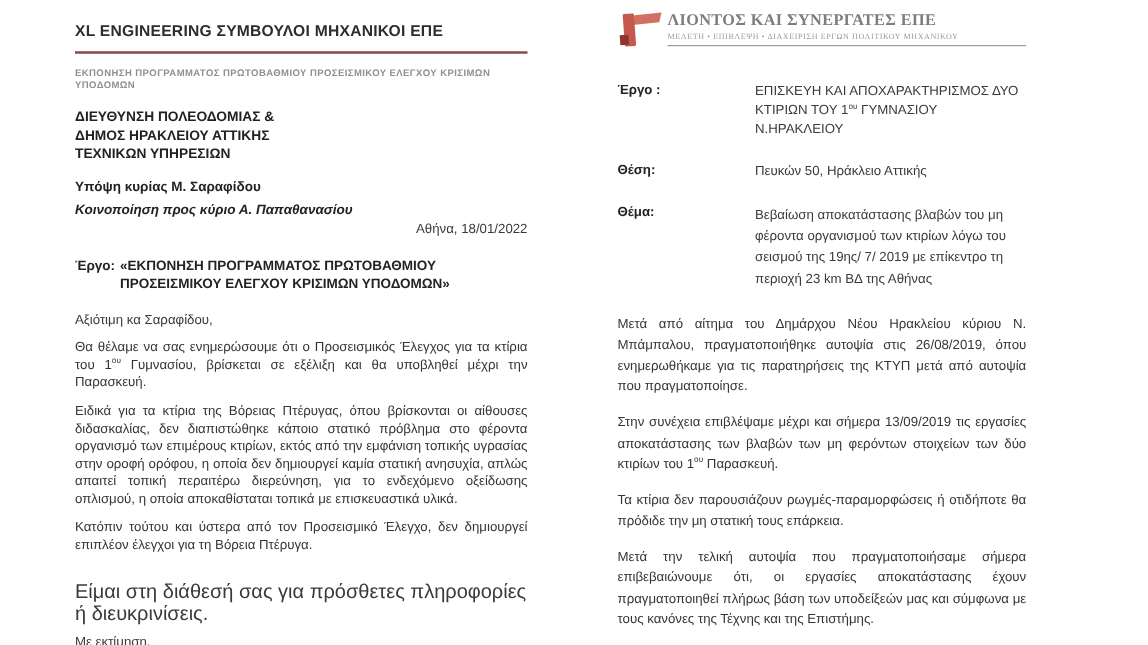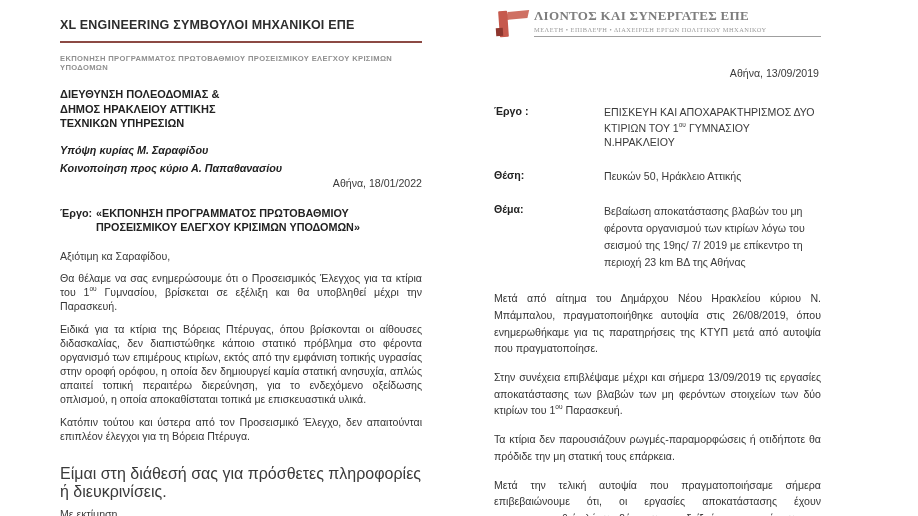--- a/index.html
+++ b/index.html
@@ -11,21 +11,21 @@
   }
   .letter { position:absolute; top:0; height:516px; }
   #letter-left  { left:60px;  width:362px; }
   #letter-right { left:494px; width:327px; }
 
   
   .xl-title { padding-top:18px; font-size:12.5px; font-weight:bold; color:#2d2d2d; letter-spacing:.2px; }
   .xl-rule  { margin-top:9px; height:2px; background:#8c4a44; }
   .xl-subtitle { margin-top:11px; font-size:7.6px; color:#8f8f8f; font-weight:bold; letter-spacing:.35px; }
   .xl-recipient { margin-top:15px; font-size:11px; font-weight:bold; color:#222; line-height:1.32; }
-  .xl-attn { margin-top:13px; font-size:10.8px; font-weight:bold; font-style:italic; color:#222; }
+  .xl-attn { margin-top:13px; font-size:10.8px; font-weight:bold; color:#222; }
   .xl-cc   { margin-top:6px;  font-size:10.8px; font-weight:bold; font-style:italic; color:#222; }
   .xl-date { margin-top:3px; font-size:10.6px; text-align:right; color:#3a3a3a; }
   .xl-project { margin-top:17px; display:flex; font-size:10.8px; font-weight:bold; color:#222; line-height:1.35; }
   .xl-project .lbl { flex:0 0 36px; }
   .xl-salutation { margin-top:15px; font-size:10.6px; }
   .para { margin-top:9px; font-size:10.6px; line-height:1.33; text-align:justify; color:#353535; }
   .sup { font-size:.62em; vertical-align:super; }
   .xl-closing1 { margin-top:21px; font-size:16px; }
   .xl-closing2 { margin-top:7px; font-size:10.6px; }
   .xl-sigblock { position:relative; height:104px; }
@@ -70,21 +70,21 @@
 
   <div class="xl-project">
     <span class="lbl">Έργο:</span>
     <span class="val">«ΕΚΠΟΝΗΣΗ ΠΡΟΓΡΑΜΜΑΤΟΣ ΠΡΩΤΟΒΑΘΜΙΟΥ ΠΡΟΣΕΙΣΜΙΚΟΥ ΕΛΕΓΧΟΥ ΚΡΙΣΙΜΩΝ ΥΠΟΔΟΜΩΝ»</span>
   </div>
 
   <div class="xl-salutation">Αξιότιμη κα Σαραφίδου,</div>
 
   <p class="para"><span>Θα θέλαμε να σας ενημερώσουμε ότι ο Προσεισμικός Έλεγχος για τα κτίρια του 1</span><span class="sup">ου</span><span> Γυμνασίου, βρίσκεται σε εξέλιξη και θα υποβληθεί μέχρι την Παρασκευή.</span></p>
   <p class="para">Ειδικά για τα κτίρια της Βόρειας Πτέρυγας, όπου βρίσκονται οι αίθουσες διδασκαλίας, δεν διαπιστώθηκε κάποιο στατικό πρόβλημα στο φέροντα οργανισμό των επιμέρους κτιρίων, εκτός από την εμφάνιση τοπικής υγρασίας στην οροφή ορόφου, η οποία δεν δημιουργεί καμία στατική ανησυχία, απλώς απαιτεί τοπική περαιτέρω διερεύνηση, για το ενδεχόμενο οξείδωσης οπλισμού, η οποία αποκαθίσταται τοπικά με επισκευαστικά υλικά.</p>
-  <p class="para">Κατόπιν τούτου και ύστερα από τον Προσεισμικό Έλεγχο, δεν απαιτούνται επιπλέον έλεγχοι για τη Βόρεια Πτέρυγα.</p>
+  <p class="para">Κατόπιν τούτου και ύστερα από τον Προσεισμικό Έλεγχο, δεν δημιουργεί επιπλέον έλεγχοι για τη Βόρεια Πτέρυγα.</p>
 
   <div class="xl-closing1">Είμαι στη διάθεσή σας για πρόσθετες πληροφορίες ή διευκρινίσεις.</div>
   <div class="xl-closing2">Με εκτίμηση,</div>
 
   <div class="xl-sigblock">
     <svg class="xl-signature" width="140" height="62" viewBox="0 0 140 62">
       <g fill="none" stroke="#2d3daa" stroke-width="1.6" stroke-linecap="round">
         <path d="M22,52 C24,26 31,8 33,12 C36,16 31,40 33,50"></path>
         <path d="M44,50 C46,18 52,2 55,6 C58,10 52,38 54,48"></path>
         <path d="M66,46 C68,14 74,1 77,5 C80,11 74,36 76,46"></path>
@@ -102,21 +102,20 @@
       <div class="flag"></div>
       <div class="bar"></div>
       <div class="dark"></div>
     </div>
     <div class="li-headtext">
       <div class="li-name">ΛΙΟΝΤΟΣ ΚΑΙ ΣΥΝΕΡΓΑΤΕΣ ΕΠΕ</div>
       <div class="li-tag">ΜΕΛΕΤΗ • ΕΠΙΒΛΕΨΗ • ΔΙΑΧΕΙΡΙΣΗ ΕΡΓΩΝ ΠΟΛΙΤΙΚΟΥ ΜΗΧΑΝΙΚΟΥ</div>
     </div>
   </div>
 
-  <div class="li-date">Αθήνα, 13/09/2019</div>
 
   <div class="li-meta">
     <div class="row">
       <span class="lbl">Έργο :</span>
       <span class="val"><span>ΕΠΙΣΚΕΥΗ ΚΑΙ ΑΠΟΧΑΡΑΚΤΗΡΙΣΜΟΣ ΔΥΟ ΚΤΙΡΙΩΝ ΤΟΥ 1</span><span class="sup">ου</span><span> ΓΥΜΝΑΣΙΟΥ Ν.ΗΡΑΚΛΕΙΟΥ</span></span>
     </div>
     <div class="row">
       <span class="lbl">Θέση:</span>
       <span class="val">Πευκών 50, Ηράκλειο Αττικής</span>
     </div>

